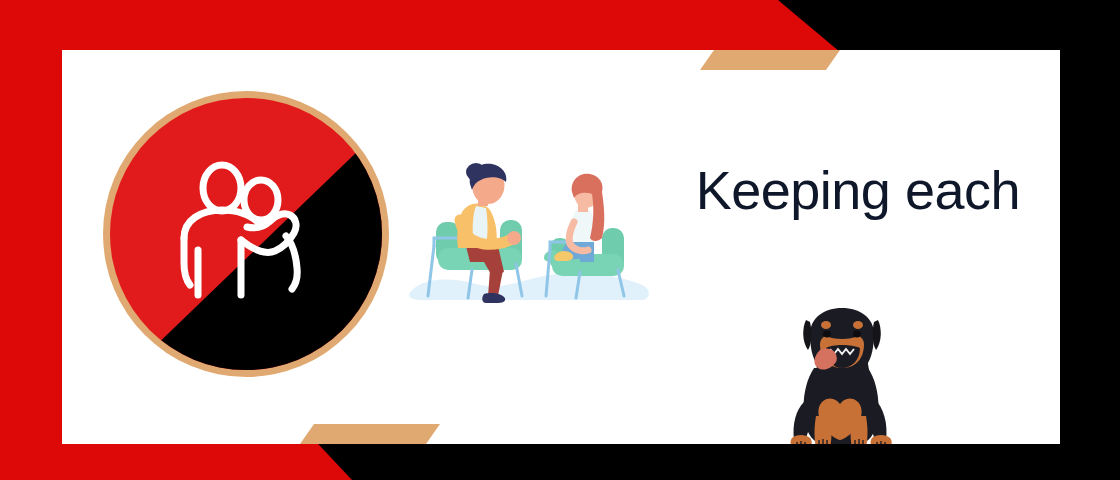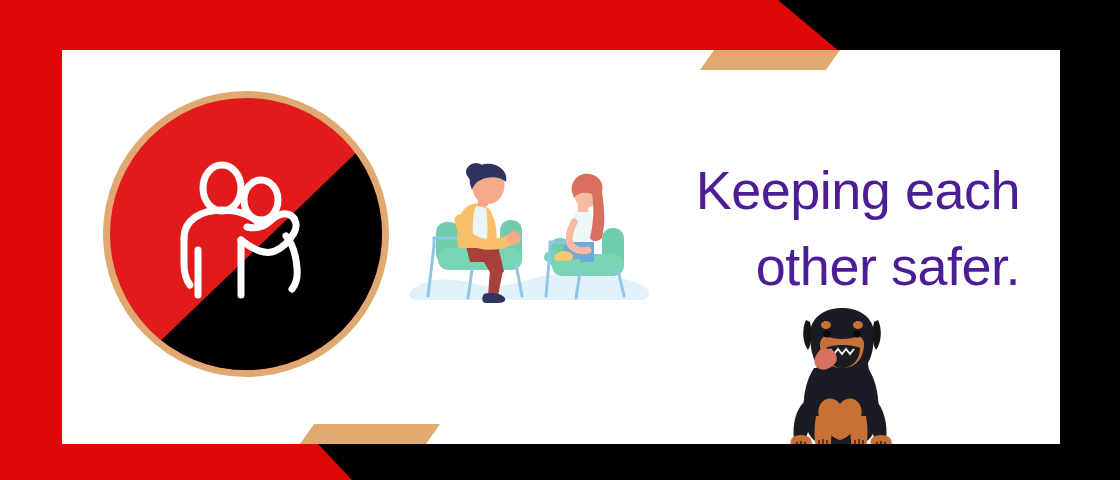--- a/index.html
+++ b/index.html
@@ -28,21 +28,21 @@
   
   #logo{left:100px;top:88px;width:292px;height:292px;}
   #logo svg{display:block;width:292px;height:292px;}
 
   
   #illustration{left:404px;top:150px;width:256px;height:160px;}
   #illustration svg{display:block;width:256px;height:160px;}
 
   
   #headline{left:600px;top:152px;width:420px;text-align:right;
-            color:#4c1d95;font-size:54px;line-height:76px;letter-spacing:-0.5px;
+            color:#0f172a;font-size:54px;line-height:76px;letter-spacing:-0.5px;
             font-weight:400;font-family:"Liberation Sans",sans-serif;}
   #headline .ln{display:block;white-space:nowrap;}
 
   
   #dog{left:770px;top:306px;width:140px;height:138px;overflow:hidden;}
   #dog svg{display:block;width:140px;height:150px;}
 </style>
 </head>
 <body>
 
@@ -171,21 +171,20 @@
 
         <path d="M168 42 C166 30 176 22 186 24 C196 26 200 34 198 42
                  C200 56 202 72 198 88 C194 92 188 92 186 88
                  C190 72 190 56 188 44 C182 42 174 42 170 48 Z" fill="#D9705E"></path>
       </g>
     </svg>
   </div>
 
   <div class="layer" id="headline">
     <span class="ln">Keeping each</span>
-    <span class="ln">other safer.</span>
   </div>
 
   <div class="layer" id="dog">
     <svg viewBox="0 0 140 150" xmlns="http://www.w3.org/2000/svg" aria-hidden="true">
 
       <path d="M34 96 C26 104 22 118 24 134 L34 138 L40 120 Z" fill="#1B1B23"></path>
       <path d="M104 92 C114 102 118 118 116 134 L106 138 L100 118 Z" fill="#1B1B23"></path>
 
       <path d="M44 62 C36 74 32 92 34 112 C36 128 44 138 56 140
                L86 140 C98 138 106 128 108 112 C110 92 106 74 98 62 Z" fill="#1B1B23"></path>

